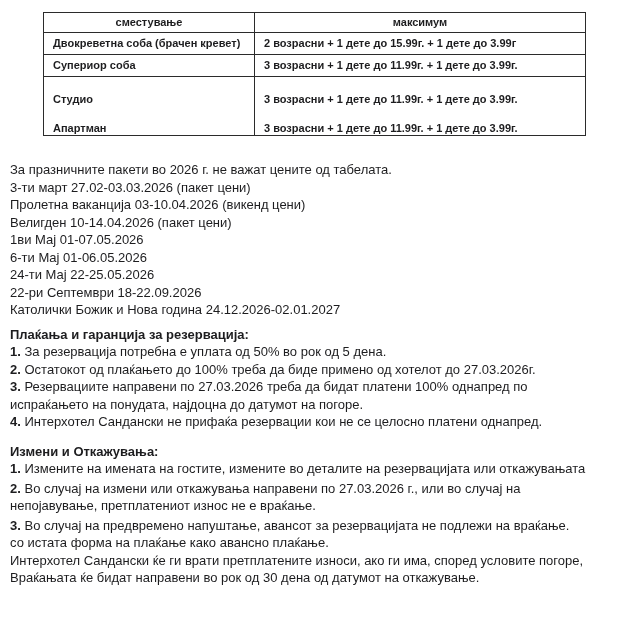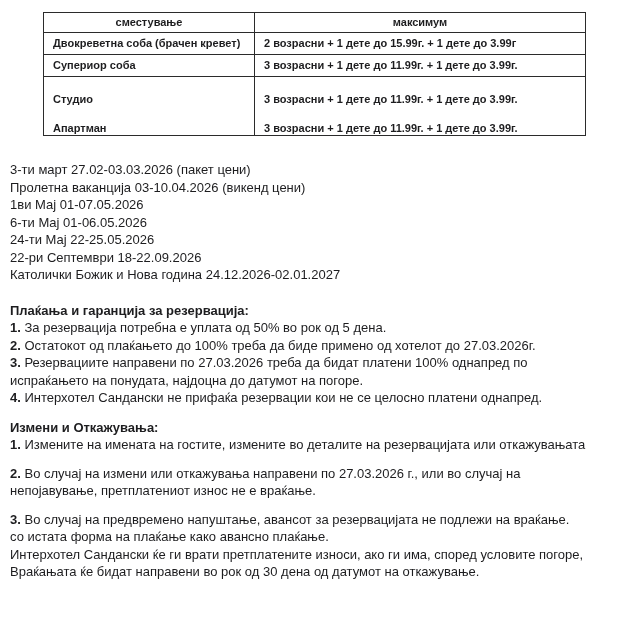--- a/index.html
+++ b/index.html
@@ -44,25 +44,25 @@
   table.rooms tr.no-top td { border-top: none; }
   
   .content {
     margin-top: 25px;
     margin-left: 10px;
     margin-right: 8px;
   }
   .tline { white-space: nowrap; }
   .section-heading {
     font-weight: 700;
-    margin-top: 18px;
+    margin-top: 7px;
   }
   .num { font-weight: 700; }
   .item { margin: 0; }
-  .item.spaced { margin-top: 11px; }
+  .item.spaced { margin-top: 2px; }
   .changes-heading { margin-top: 12px; }
 </style>
 </head>
 <body>
 
 <div class="table-wrap">
   <table class="rooms">
     <colgroup>
         <col class="c1">
         <col class="c2">
@@ -90,23 +90,25 @@
           <td>Апартман</td>
           <td>3 возрасни + 1 дете до 11.99г. + 1 дете до 3.99г.</td>
         </tr>
       </tbody>
   </table>
 </div>
 
 <div class="content">
 
   <div>
+    <div class="tline">За празничните пакети во 2026 г. не важат цените од табелата.</div>
     <div>
         <div class="tline">3-ти март 27.02-03.03.2026 (пакет цени)</div>
         <div class="tline">Пролетна ваканција 03-10.04.2026 (викенд цени)</div>
+        <div class="tline">Велигден 10-14.04.2026 (пакет цени)</div>
         <div class="tline">1ви Мај 01-07.05.2026</div>
         <div class="tline">6-ти Мај 01-06.05.2026</div>
         <div class="tline">24-ти Мај 22-25.05.2026</div>
         <div class="tline">22-ри Септември 18-22.09.2026</div>
         <div class="tline">Католички Божик и Нова година 24.12.2026-02.01.2027</div>
       </div>
   </div>
 
   <div>
     <div class="section-heading tline">Плаќања и гаранција за резервација:</div>

